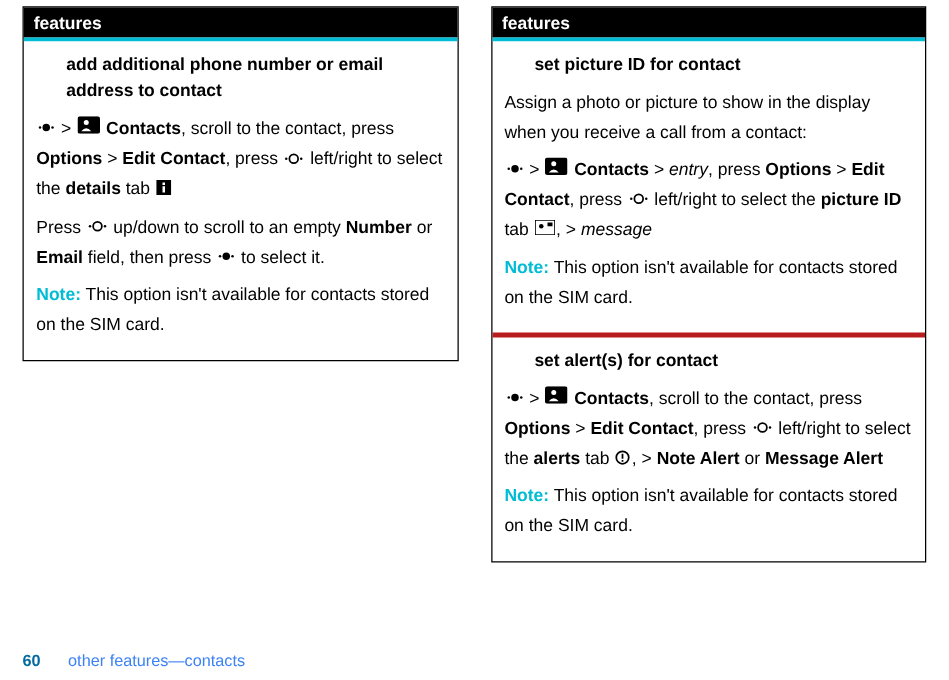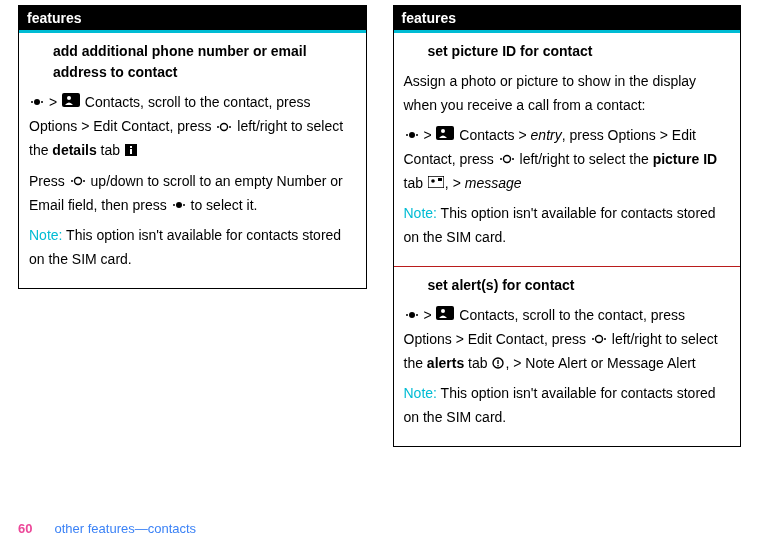--- a/index.html
+++ b/index.html
@@ -27,54 +27,54 @@
     font-weight: bold;
     padding: 4px 8px;
     font-size: 14px;
   }
   .header-underline {
     height: 3px;
     background: #00bcd4;
   }
   .section {
     padding: 8px 10px 10px 10px;
-    border-bottom: 1px solid #b91c1c;
+    border-bottom: 4px solid #b91c1c;
   }
   .section:last-child { border-bottom: none; }
   .section-title {
     font-weight: bold;
     margin-bottom: 8px;
     line-height: 1.5;
     margin-left: 24px;
   }
   .body-text {
     line-height: 1.7;
     margin-bottom: 6px;
   }
-  .note-label { color: #00bcd4; font-weight: normal; }
+  .note-label { color: #00bcd4; font-weight: bold; }
   .bold { font-weight: bold; }
   .condensed {
     font-family: "Arial Narrow", Arial, sans-serif;
     font-stretch: condensed;
-    font-weight: normal;
+    font-weight: bold;
     text-align: right;
   }
   .italic { font-style: italic; }
   .key-icon {
     display: inline-block;
     vertical-align: middle;
     margin: 0 1px;
   }
   .footer {
     position: absolute;
     bottom: 8px;
     left: 18px;
     font-size: 13px;
   }
-  .page-num { font-weight: bold; color: #ec4899; margin-right: 22px; }
+  .page-num { font-weight: bold; color: #0369a1; margin-right: 22px; }
   .footer-link { color: #3b82f6; }
   .col1 { display:flex; flex-direction:column; }
   .col1-top { border:1px solid #000; }
 </style>
 </head>
 <body>
 
 <div class="columns">
 
   <div class="col1" style="width:350px;">

